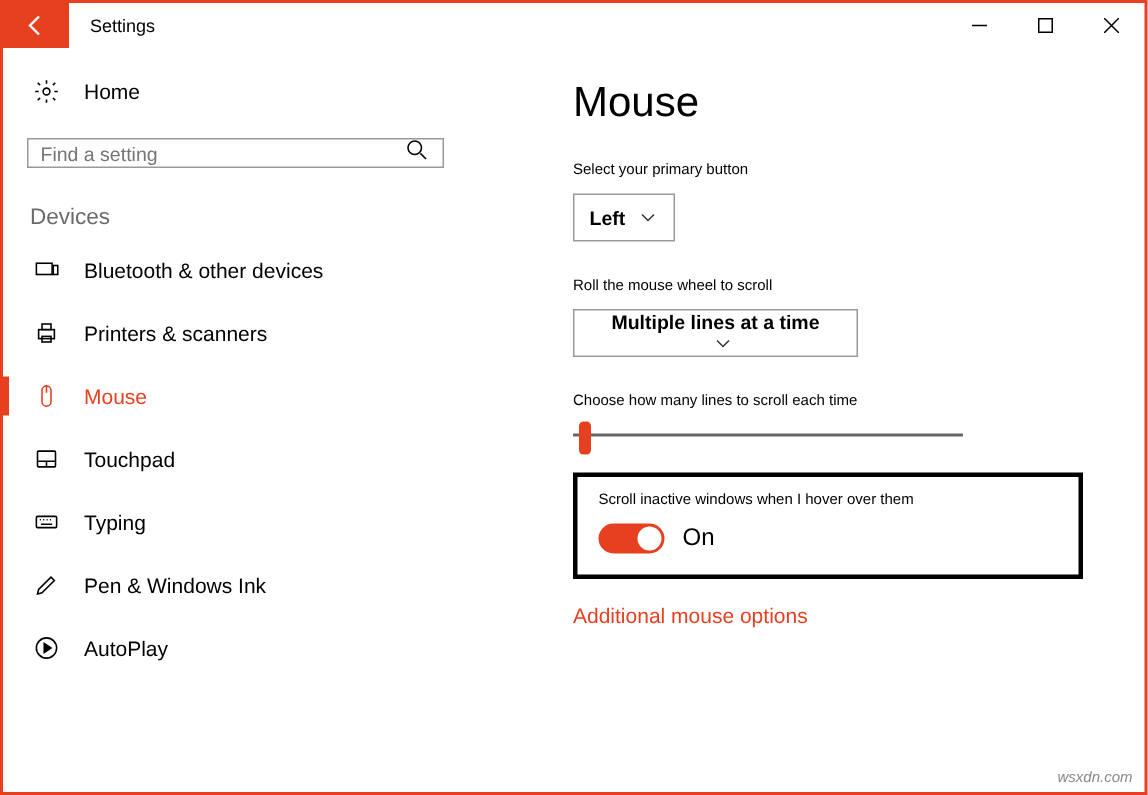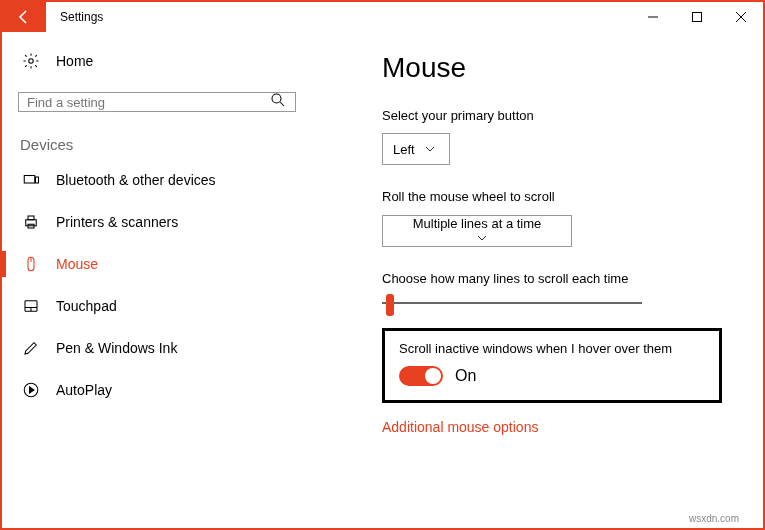--- a/index.html
+++ b/index.html
@@ -21,35 +21,35 @@
   .search-wrap input { flex: 1; border: none; outline: none; font-size: 13px; background: transparent; }
   .section-label { padding: 6px 18px; color: #6a6a6a; font-size: 15px; }
   .nav-item { display: flex; align-items: center; padding: 12px 18px; font-size: 14px; color: #000; position: relative; }
   .nav-item .icon { width: 22px; display: flex; align-items: center; justify-content: center; margin-right: 14px; }
   .nav-item.active { color: #e64020; }
   .nav-item.active::before { content: ""; position: absolute; left: 0; top: 8px; bottom: 8px; width: 4px; background: #e64020; }
   .nav-item.active .icon { color: #e64020; }
 
   .main { flex: 1; padding: 20px 30px 0 30px; overflow: hidden; }
   .main h1 { font-weight: 400; font-size: 28px; margin-bottom: 24px; }
-  .field-label { font-size: 13px; margin-bottom: 10px; }
-  .select-box { border: 1px solid #999; height: 32px; display: inline-flex; align-items: center; padding: 0 10px; font-size: 13px; min-width: 68px; margin-bottom: 24px; }
+  .field-label { font-size: 10px; margin-bottom: 10px; }
+  .select-box { border: 1px solid #999; height: 32px; display: inline-flex; align-items: center; padding: 0 10px; font-size: 13px; min-width: 68px; margin-bottom: 24px; font-weight: bold; }
   .select-box.wide { min-width: 190px; flex-direction: column; }
   .select-box .chev { margin-left: 10px; }
   .slider { width: 260px; height: 2px; background: #666; position: relative; margin: 16px 0 24px 0; }
   .slider .thumb { position: absolute; left: 4px; top: -8px; width: 8px; height: 22px; background: #e64020; border-radius: 3px; }
 
   .highlight-box { border: 3px solid #000; padding: 10px 14px 14px 14px; margin-bottom: 16px; width: 340px; }
   .toggle-row { display: flex; align-items: center; margin-top: 10px; }
   .toggle { width: 44px; height: 20px; border-radius: 10px; background: #e64020; position: relative; margin-right: 12px; }
   .toggle .knob { position: absolute; right: 2px; top: 2px; width: 16px; height: 16px; background: #fff; border-radius: 50%; }
   .related-h { font-size: 18px; font-weight: 600; margin: 6px 0 12px 0; }
   .link { color: #e64020; font-size: 14px; }
 
-  .watermark { position: absolute; right: 24px; bottom: 4px; font-size: 10px; color: #888; }
+  .watermark { position: absolute; right: 8px; bottom: 4px; font-size: 10px; color: #888; font-style: italic; }
   .icon svg { width: 18px; height: 18px; stroke: currentColor; fill: none; stroke-width: 1.4; }
 </style>
 </head>
 <body>
 
 <div class="titlebar">
   <div class="back-btn">
     <svg viewBox="0 0 16 16">
         <path d="M10 2 L4 8 L10 14" stroke="#fff" stroke-width="1.6" fill="none"></path>
       </svg>
@@ -130,20 +130,29 @@
           <svg viewBox="0 0 24 24">
             <rect x="4" y="5" width="16" height="14" rx="1"></rect>
             <path d="M4 14h16M12 14v5"></path>
           </svg>
         </span>
       <span>Touchpad</span>
     </div>
     <div class="nav-item">
       <span class="icon">
           <svg viewBox="0 0 24 24">
+            <rect x="3" y="7" width="18" height="10" rx="1"></rect>
+            <path d="M6 10h1M9 10h1M12 10h1M15 10h1M7 14h10"></path>
+          </svg>
+        </span>
+      <span>Typing</span>
+    </div>
+    <div class="nav-item">
+      <span class="icon">
+          <svg viewBox="0 0 24 24">
             <path d="M4 20l4-1 11-11-3-3L5 16z"></path>
           </svg>
         </span>
       <span>Pen &amp; Windows Ink</span>
     </div>
     <div class="nav-item">
       <span class="icon">
           <svg viewBox="0 0 24 24">
             <circle cx="12" cy="12" r="9"></circle>
             <path d="M10 8l6 4-6 4z" fill="currentColor"></path>

